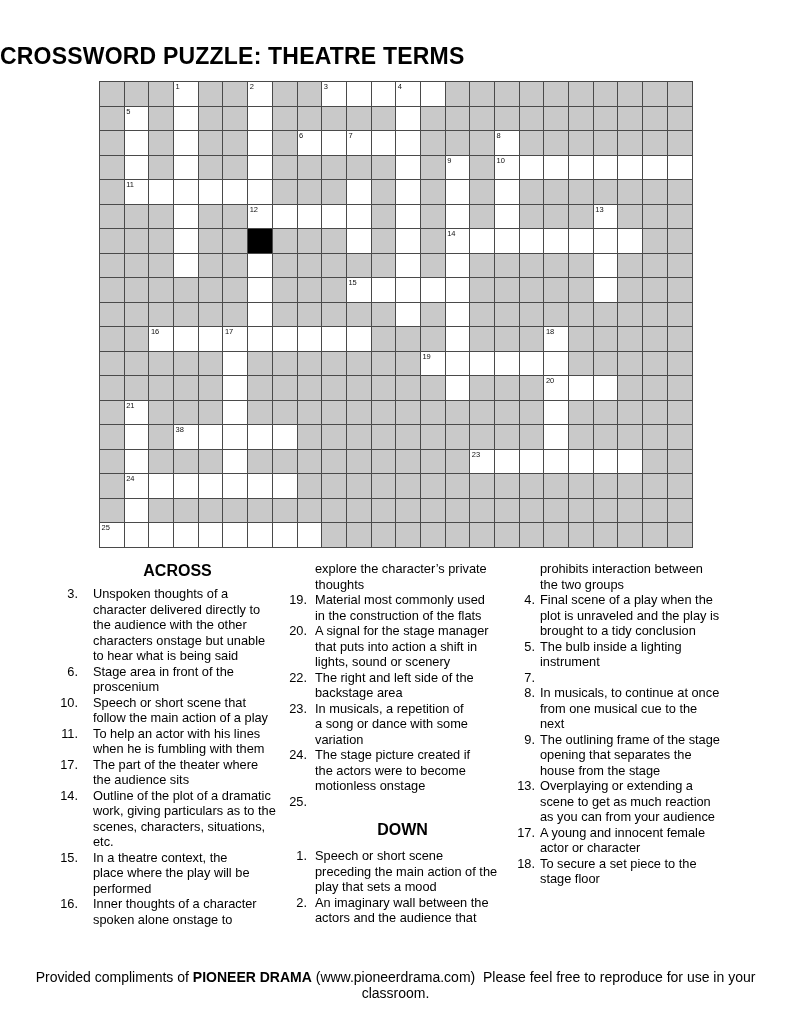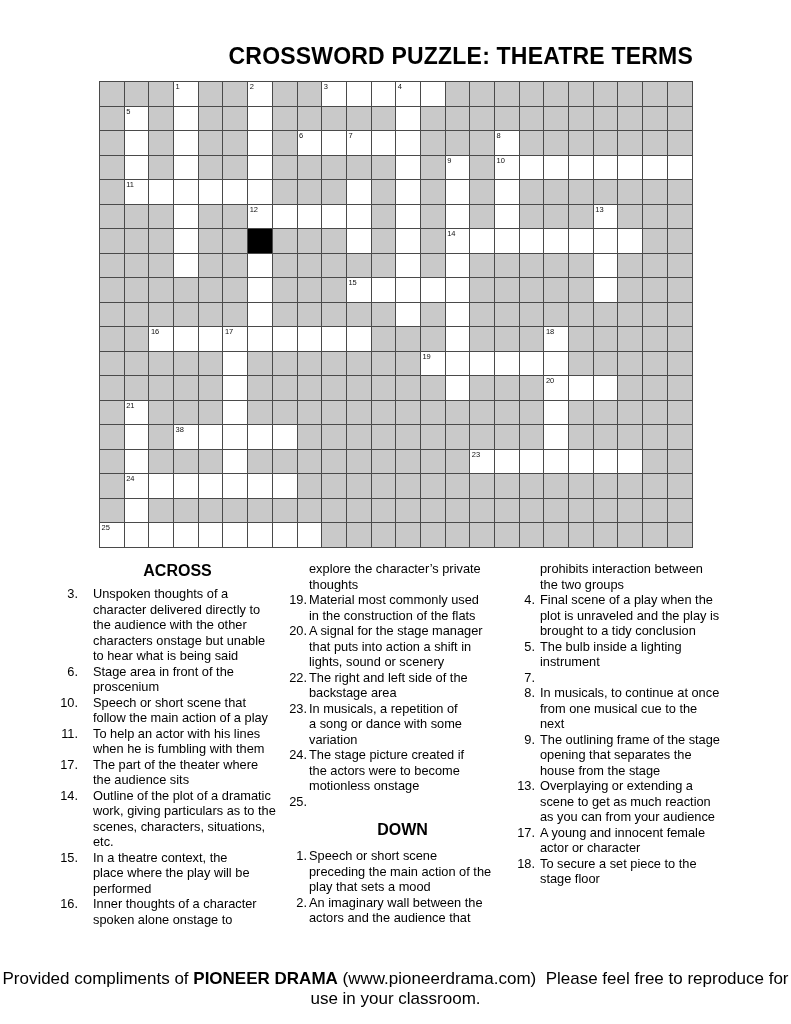--- a/index.html
+++ b/index.html
@@ -1,19 +1,19 @@
 <!DOCTYPE html>
 <html><head>
 <meta charset="utf-8">
 <style>
   html,body { margin:0; padding:0; background:#ffffff; }
   body { width:791px; height:1024px; position:relative; font-family:"Liberation Sans",sans-serif; color:#000; }
   .page { position:absolute; inset:0; }
 
-  .title { position:absolute; top:43px; left:0; width:693px; margin:0; text-align:right;
+  .title { position:absolute; top:43px; left:0; width:693px; margin:0; text-align:left;
            font-size:23px; font-weight:bold; letter-spacing:0.2px; }
 
   table.grid { position:absolute; left:99px; top:81px; border-collapse:collapse; table-layout:fixed;
                border:1px solid #000; }
   table.grid td { width:24.7px; height:24.5px; min-width:24.7px; padding:0; position:relative;
                   border:1px solid #4a4a4a; box-sizing:border-box; }
   td.blocked { background:#c9c9c9; }
   td.open    { background:#ffffff; }
   td.void    { background:#000000; }
   td.tt { border-top:2px solid #000; }
@@ -24,24 +24,24 @@
   #clue-col-0 { left:60px;  width:235px; }
   #clue-col-1 { left:285px; width:235px; }
   #clue-col-2 { left:513px; width:235px; }
   .clue-header { text-align:center; font-weight:bold; font-size:16px; line-height:19px; margin:0 0 6px 0; }
   .clue-header:not(:first-child) { margin-top:11px; margin-bottom:9px; }
   .clue { display:flex; font-size:12.8px; line-height:15.5px; }
   .clue .num { flex:0 0 18px; text-align:right; }
   #clue-col-1 .clue .num, #clue-col-2 .clue .num { flex-basis:22px; }
   .clue .txt { white-space:pre; }
   #clue-col-0 .clue .txt { margin-left:15px; }
-  #clue-col-1 .clue .txt { margin-left:2px; }
+  #clue-col-1 .clue .txt { margin-left:8px; }
   #clue-col-2 .clue .txt { margin-left:5px; }
 
-  .footer { position:absolute; top:969px; left:0; width:791px; text-align:center; font-size:17px; }
+  .footer { position:absolute; top:969px; left:0; width:791px; text-align:center; font-size:14px; }
 </style>
 </head>
 <body>
 
 <div class="page">
   <h1 class="title">CROSSWORD PUZZLE: THEATRE TERMS</h1>
 
   <table class="grid">
     <tbody id="grid-body">
         <tr>

